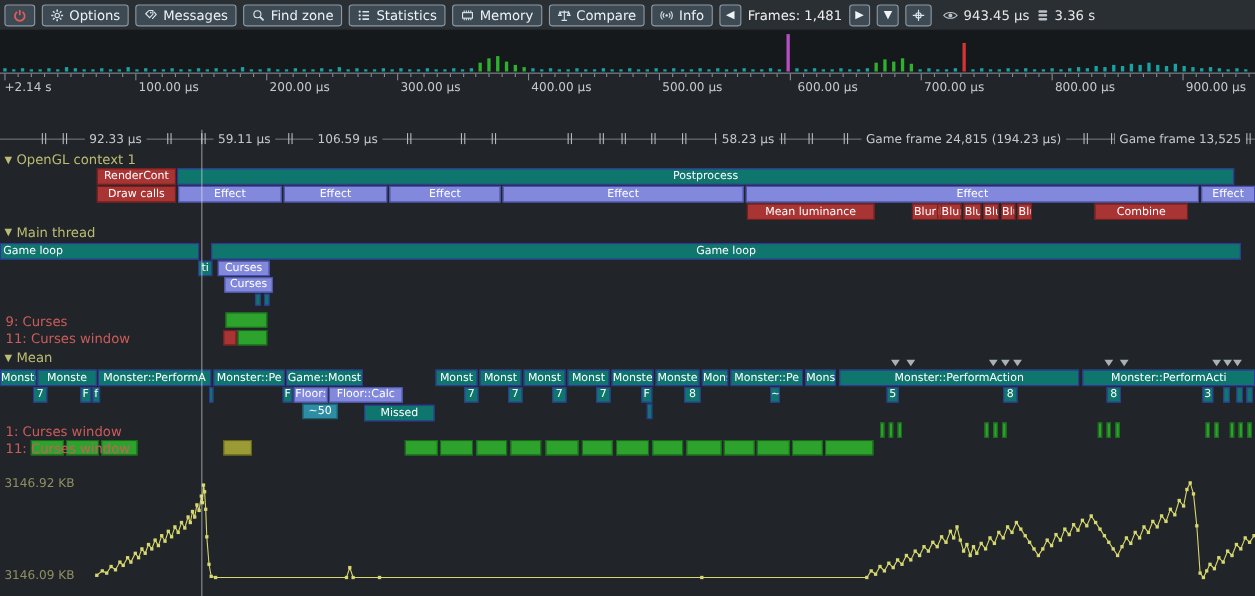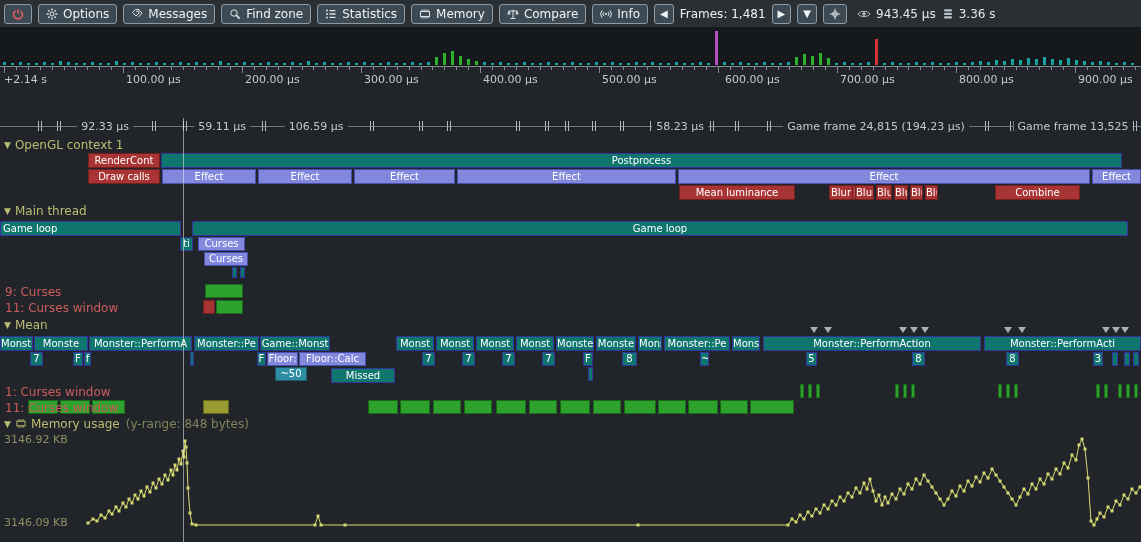--- a/index.html
+++ b/index.html
@@ -473,28 +473,20 @@
 
   <div class="sec-head" style="left:4px;top:138px">
     <span class="sec-tri">▼</span><span>OpenGL context 1</span>
   </div>
   <div class="sec-head" style="left:4px;top:204px">
     <span class="sec-tri">▼</span><span>Main thread</span>
   </div>
   <div class="sec-head" style="left:4px;top:318px">
     <span class="sec-tri">▼</span><span>Mean</span>
   </div>
-  <div class="sec-head" style="left:4px;top:417px">
-    <span class="sec-tri">▼</span><svg width="12" height="11" viewBox="0 0 12 12" style="vertical-align:-1px;margin-right:4px">
-        <rect x="1.5" y="3.5" width="9" height="5" stroke="#bcbc72" fill="none"></rect>
-        <g stroke="#bcbc72">
-          <path d="M3 1.5v2M5 1.5v2M7 1.5v2M9 1.5v2M3 8.5v2M5 8.5v2M7 8.5v2M9 8.5v2"></path>
-        </g>
-      </svg><span>Memory usage</span><span class="sec-dim">(y-range: 848 bytes)</span>
-  </div>
 
   <div class="plot-label" style="left:5px;top:285px">9: Curses</div>
   <div class="plot-label" style="left:5px;top:301px">11: Curses window</div>
   <div class="plot-label" style="left:5px;top:385px">1: Curses window</div>
   <div class="plot-label" style="left:5px;top:401px">11: Curses window</div>
 
   <div id="tl">
       <div class="zone z-red" style="left: 88px; top: 153px; width: 72px; height: 15px; line-height: 13px;">RenderCont</div>
       <div class="zone z-purple" style="left: 161px; top: 153px; width: 961px; height: 15px; line-height: 13px;">Postprocess</div>
       <div class="zone z-red" style="left: 88px; top: 169px; width: 72px; height: 15px; line-height: 13px;">Draw calls</div>

